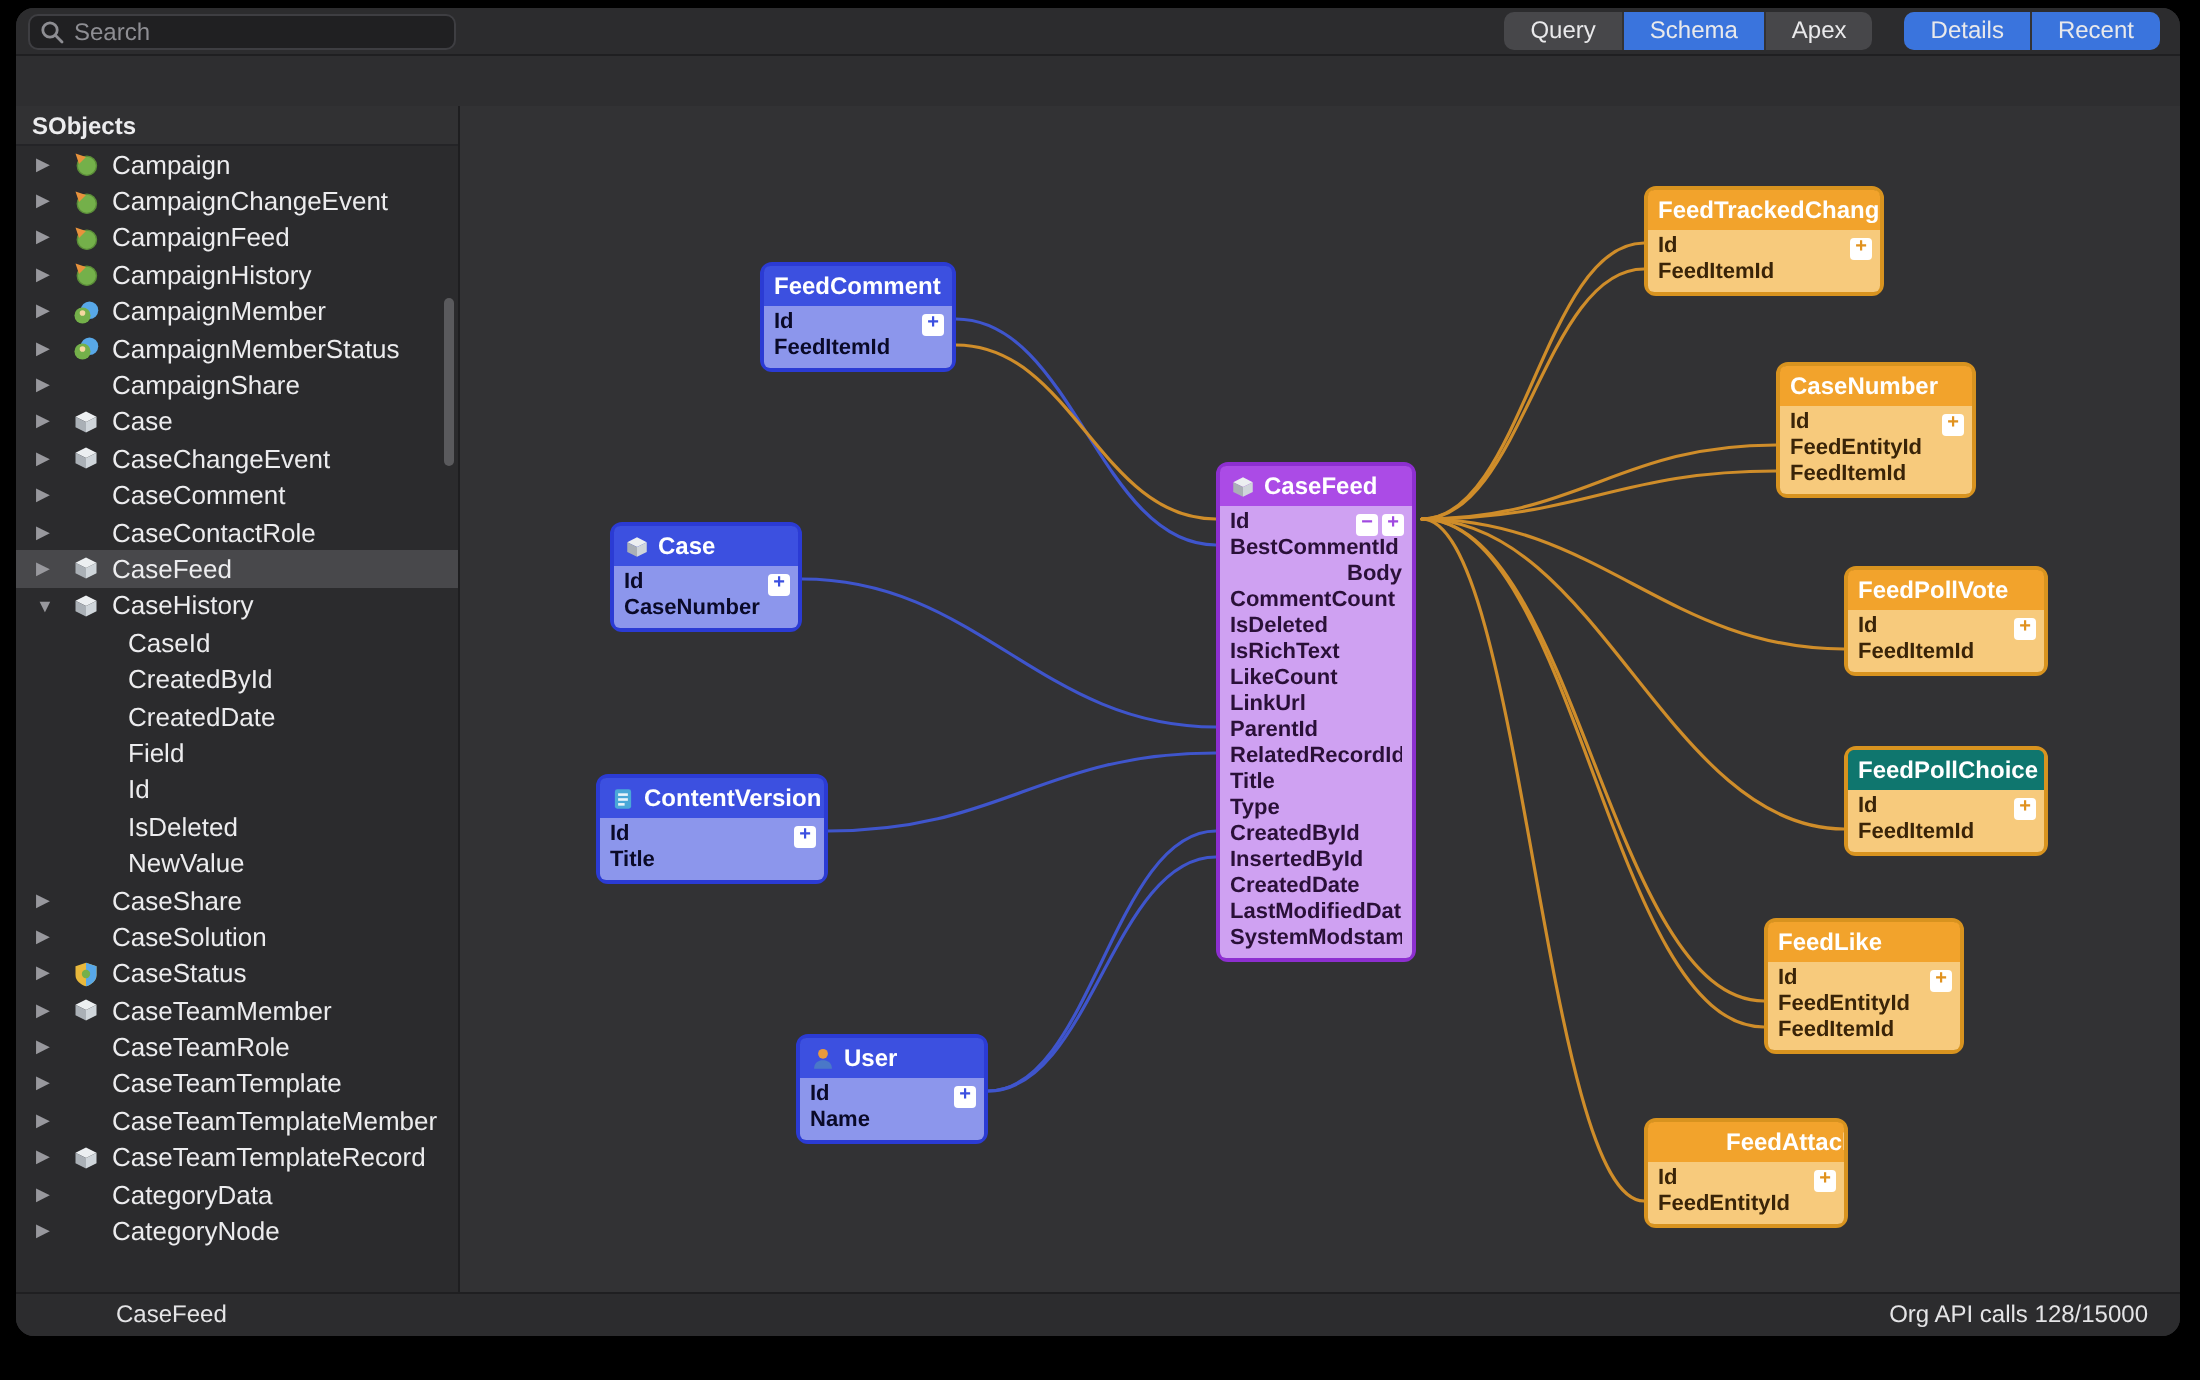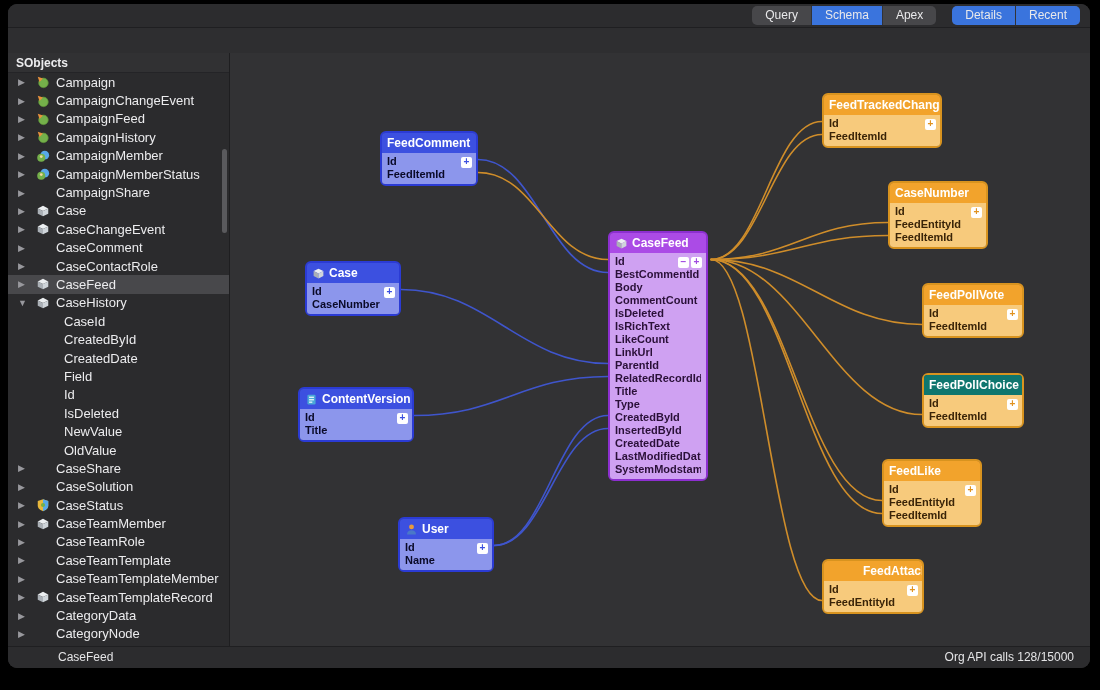--- a/index.html
+++ b/index.html
@@ -72,20 +72,27 @@
   .status-right { position:absolute; right:16px; top:3px; }
 </style>
 </head>
 <body>
 
 <div class="screen">
   <div class="window">
 
 
     <div class="toolbar">
+      <div class="searchbox">
+        <svg class="search-glyph" viewBox="0 0 12 12">
+          <circle cx="5" cy="5" r="3.6" fill="none" stroke="#8e8e93" stroke-width="1.4"></circle>
+          <line x1="7.8" y1="7.8" x2="11" y2="11" stroke="#8e8e93" stroke-width="1.4" stroke-linecap="round"></line>
+        </svg>
+        <input type="text" placeholder="Search" style="">
+      </div>
       <div class="tb-spacer"></div>
       <div class="segmented" id="seg-left">
           <span class="seg">Query</span>
           <span class="seg sel">Schema</span>
           <span class="seg">Apex</span>
         </div>
       <div class="seg-gap"></div>
       <div class="segmented" id="seg-right">
           <span class="seg sel">Details</span>
           <span class="seg sel">Recent</span>
@@ -236,23 +243,20 @@
               <span>Field</span>
             </div>
             <div class="sb-row child">
               <span>Id</span>
             </div>
             <div class="sb-row child">
               <span>IsDeleted</span>
             </div>
             <div class="sb-row child">
               <span>NewValue</span>
-            </div>
-            <div class="sb-row child">
-              <span>OldValue</span>
             </div>
             <div class="sb-row">
               <span class="tri">▶</span>
               <span class="icon-slot"></span>
               <span>CaseShare</span>
             </div>
             <div class="sb-row">
               <span class="tri">▶</span>
               <span class="icon-slot"></span>
               <span>CaseSolution</span>
@@ -413,21 +417,21 @@
                   <polygon points="8,2 14,5 8,8 2,5" fill="#eceff1"></polygon>
                   <polygon points="2,5 8,8 8,14 2,11" fill="#aab0b6"></polygon>
                   <polygon points="14,5 8,8 8,14 14,11" fill="#cfd5da"></polygon>
                 </svg>
               </span>
               <span>CaseFeed</span>
             </div>
             <div class="node-body" style="background: rgb(207, 161, 242);">
               <div class="node-field" style="color: rgb(42, 16, 56);">Id</div>
               <div class="node-field" style="color: rgb(42, 16, 56);">BestCommentId</div>
-              <div class="node-field" style="color: rgb(42, 16, 56);">Body</div>
+              <div class="node-field" style="color: rgb(42, 16, 56); text-align: right;">Body</div>
               <div class="node-field" style="color: rgb(42, 16, 56);">CommentCount</div>
               <div class="node-field" style="color: rgb(42, 16, 56);">IsDeleted</div>
               <div class="node-field" style="color: rgb(42, 16, 56);">IsRichText</div>
               <div class="node-field" style="color: rgb(42, 16, 56);">LikeCount</div>
               <div class="node-field" style="color: rgb(42, 16, 56);">LinkUrl</div>
               <div class="node-field" style="color: rgb(42, 16, 56);">ParentId</div>
               <div class="node-field" style="color: rgb(42, 16, 56);">RelatedRecordId</div>
               <div class="node-field" style="color: rgb(42, 16, 56);">Title</div>
               <div class="node-field" style="color: rgb(42, 16, 56);">Type</div>
               <div class="node-field" style="color: rgb(42, 16, 56);">CreatedById</div>

